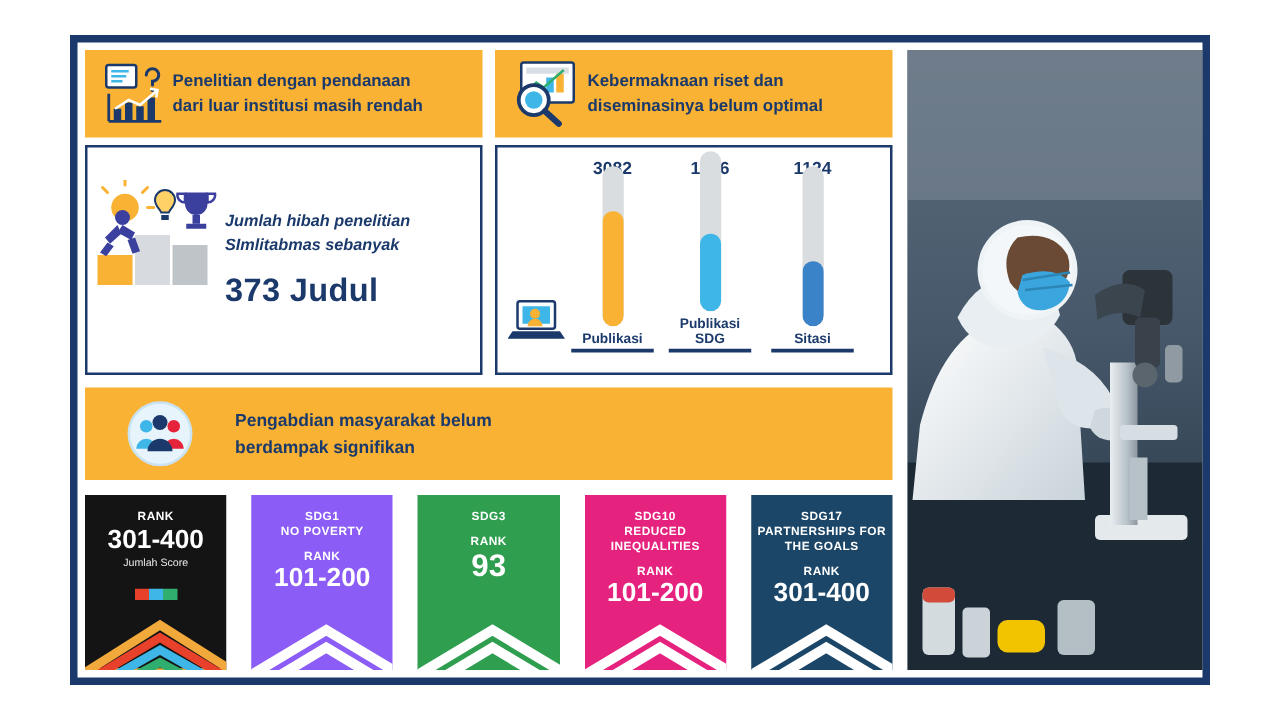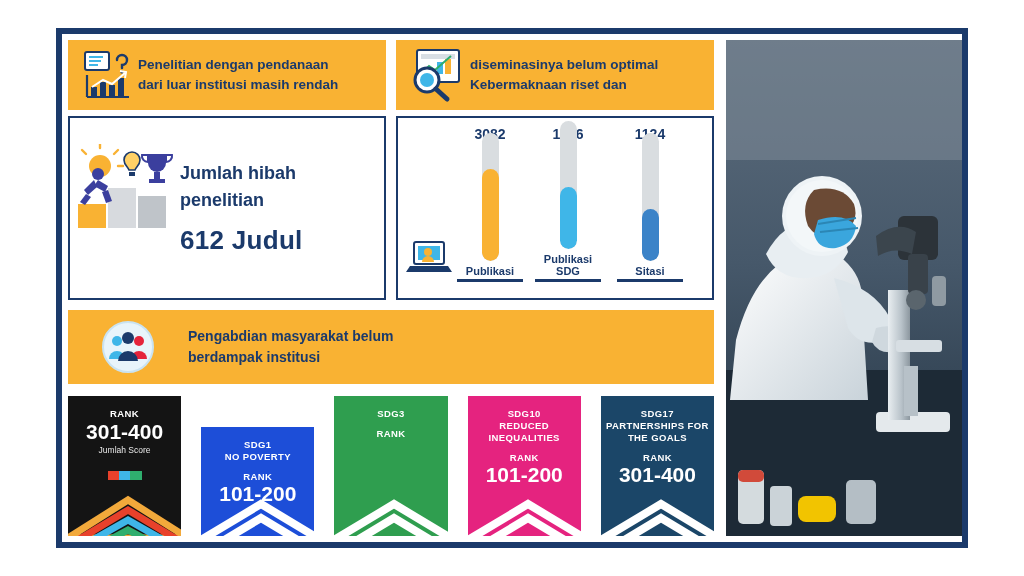--- a/index.html
+++ b/index.html
@@ -75,23 +75,24 @@
     flex: 0 0 110px;
     height: 100%;
     position: relative;
   }
   .panel-b .btext {
     flex: 1;
     padding-right: 10px;
   }
   .panel-b .btext .l1 {
     color: #1b3a6b;
-    font-size: 18px;
+    font-size: 13px;
     font-weight: bold;
     line-height: 1.45;
+    font-style: italic;
   }
   .panel-b .btext .big {
     color: #1b3a6b;
     font-size: 26px;
     font-weight: bold;
     margin-top: 12px;
     letter-spacing: 0.3px;
   }
 
   
@@ -322,40 +323,41 @@
           <circle cx="24" cy="30" r="6"></circle>
           <path d="M20 36 l-10 10 l4 5 l9 -8z"></path>
           <path d="M24 36 l10 6 l-3 6 l-11 -6z"></path>
           <path d="M12 50 l-6 8 l5 3 l6 -8z"></path>
           <path d="M28 48 l4 11 l6 -2 l-4 -11z"></path>
         </g>
       </svg>
     </div>
     <div class="btext">
       <div class="l1">Jumlah hibah penelitian</div>
-      <div class="big">612 Judul</div>
+      <div class="l1">SImlitabmas sebanyak</div>
+      <div class="big">373 Judul</div>
     </div>
   </div>
 
   <div class="panel-c">
     <div class="icon-box">
       <svg width="60" height="58" viewBox="0 0 60 58">
         <rect x="10" y="4" width="42" height="32" rx="2" fill="#ffffff" stroke="#1b3a6b" stroke-width="2"></rect>
         <rect x="14" y="8" width="34" height="5" fill="#d8dee4"></rect>
         <rect x="30" y="16" width="6" height="12" fill="#3fb6e8"></rect>
         <rect x="38" y="13" width="6" height="15" fill="#f9b233"></rect>
         <path d="M14 28 L22 20 L28 24 L44 10" fill="none" stroke="#2fae6e" stroke-width="2"></path>
         <circle cx="20" cy="34" r="12" fill="#ffffff" stroke="#1b3a6b" stroke-width="3"></circle>
         <circle cx="20" cy="34" r="7" fill="#3fb6e8"></circle>
         <line x1="29" y1="43" x2="40" y2="53" stroke="#1b3a6b" stroke-width="5" stroke-linecap="round"></line>
       </svg>
     </div>
     <div class="txt">
+      <div>Kebermaknaan riset dan</div>
       <div>diseminasinya belum optimal</div>
-      <div>Kebermaknaan riset dan</div>
     </div>
   </div>
 
   <div class="panel-d">
     <div class="chart">
 
       <div class="bar-value" style="left:56px; top:8px;">3082</div>
       <div class="bar-group" style="left:56px;">
         <div class="bar-track" style="height:128px;">
           <div class="bar-fill" style="height:92px; background:#f9b233;"></div>
@@ -402,53 +404,54 @@
         <circle cx="17" cy="22" r="5" fill="#3fb6e8"></circle>
         <path d="M9 40 a8 8 0 0 1 16 0z" fill="#3fb6e8"></path>
         <circle cx="39" cy="22" r="5" fill="#e5243b"></circle>
         <path d="M31 40 a8 8 0 0 1 16 0z" fill="#e5243b"></path>
         <circle cx="28" cy="19" r="6" fill="#1b3a6b"></circle>
         <path d="M18 42 a10 10 0 0 1 20 0z" fill="#1b3a6b"></path>
       </svg>
     </div>
     <div class="txt">
       <div>Pengabdian masyarakat belum</div>
-      <div>berdampak institusi</div>
+      <div>berdampak signifikan</div>
     </div>
   </div>
 
   <div class="cards">
 
     <div class="card" style="background:#141414;">
       <div class="ctop">RANK</div>
       <div class="crank">301-400</div>
       <div class="csub">Jumlah Score</div>
       <svg class="chevrons" viewBox="0 0 120 54" preserveAspectRatio="none">
         <path d="M0 54 L60 16 L120 54 L120 54 L0 54z" fill="none" stroke="#f2a93b" stroke-width="7"></path>
         <path d="M0 62 L60 26 L120 62" fill="none" stroke="#e8412b" stroke-width="7"></path>
         <path d="M0 70 L60 36 L120 70" fill="none" stroke="#3fb6e8" stroke-width="7"></path>
         <path d="M0 78 L60 46 L120 78" fill="none" stroke="#2fae6e" stroke-width="7"></path>
       </svg>
       <div style="position:absolute;left:50%;transform:translateX(-50%);bottom:56px;width:34px;height:9px;background:linear-gradient(90deg,#e8412b 33%,#3fb6e8 33% 66%,#2fae6e 66%);"></div>
     </div>
 
-    <div class="card" style="background:#1d4ed8;margin-top:31px;">
+    <div class="card" style="background:#8b5cf6;">
       <div class="ctop">SDG1</div>
       <div class="ctop">NO POVERTY</div>
       <div class="crank-label">RANK</div>
       <div class="crank">101-200</div>
       <svg class="chevrons" viewBox="0 0 120 54" preserveAspectRatio="none">
         <path d="M0 56 L60 20 L120 56" fill="none" stroke="#ffffff" stroke-width="8"></path>
         <path d="M0 70 L60 34 L120 70" fill="none" stroke="#ffffff" stroke-width="8"></path>
       </svg>
     </div>
 
     <div class="card" style="background:#2f9e4f;">
       <div class="ctop">SDG3</div>
       <div class="crank-label">RANK</div>
+      <div class="crank" style="font-size:25px;">93</div>
       <svg class="chevrons" viewBox="0 0 120 54" preserveAspectRatio="none">
         <path d="M0 56 L60 20 L120 56" fill="none" stroke="#ffffff" stroke-width="8"></path>
         <path d="M0 70 L60 34 L120 70" fill="none" stroke="#ffffff" stroke-width="8"></path>
       </svg>
     </div>
 
     <div class="card" style="background:#e5237f;">
       <div class="ctop">SDG10</div>
       <div class="ctop">REDUCED INEQUALITIES</div>
       <div class="crank-label">RANK</div>

